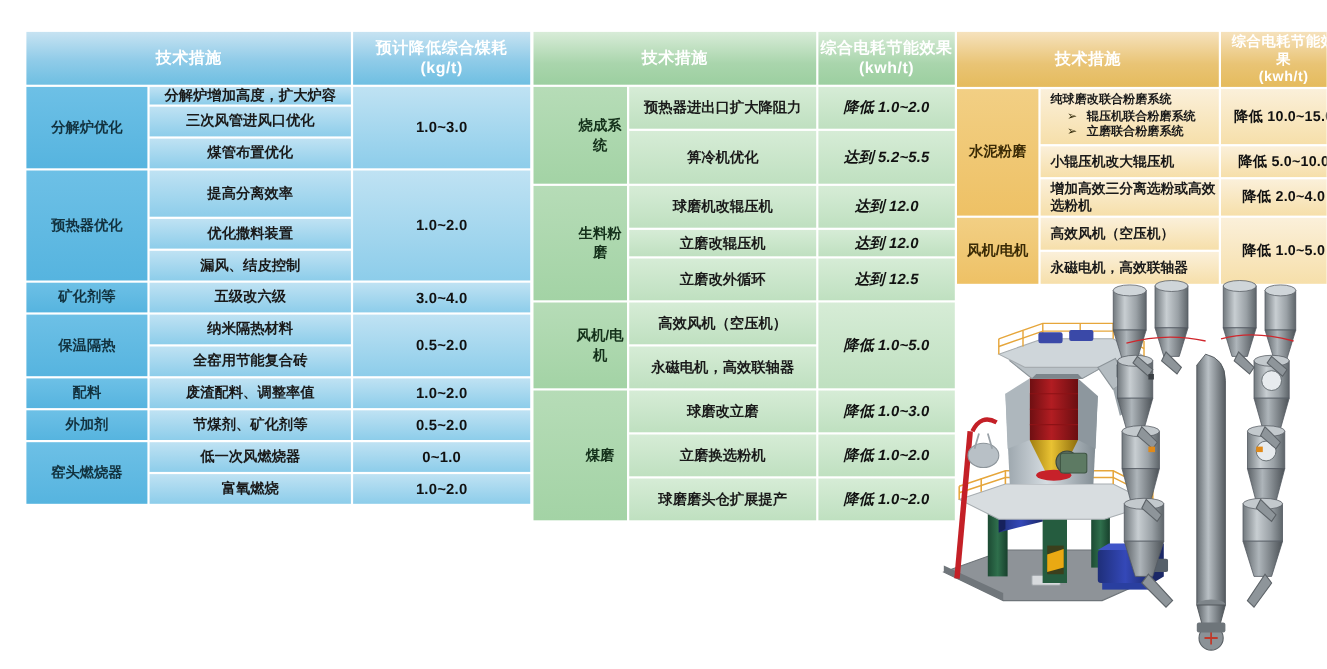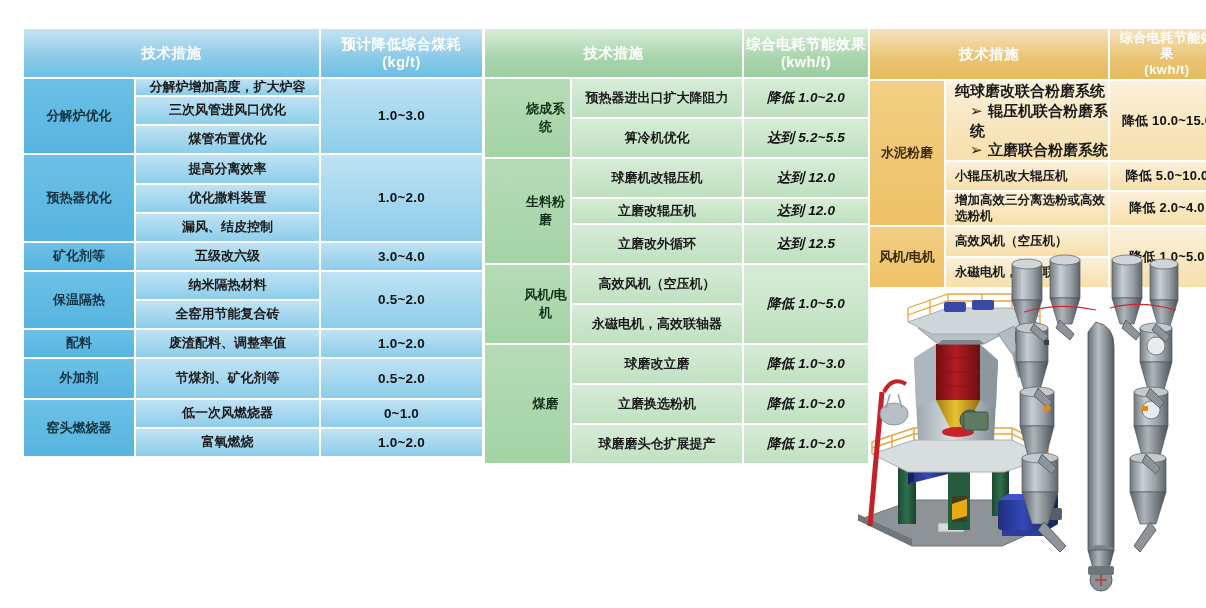--- a/index.html
+++ b/index.html
@@ -80,21 +80,21 @@
       </tr>
       <tr>
         <td class="m cell" style="height:27px">三次风管进风口优化</td>
       </tr>
       <tr>
         <td class="m cell" style="height:27px">煤管布置优化</td>
       </tr>
 
       <tr>
         <td class="g grp" rowspan="3">预热器优化</td>
-        <td class="m cell" style="height:28px">提高分离效率</td>
+        <td class="m cell" style="height:42px">提高分离效率</td>
         <td class="v val" rowspan="3">1.0~2.0</td>
       </tr>
       <tr>
         <td class="m cell" style="height:27px">优化撒料装置</td>
       </tr>
       <tr>
         <td class="m cell" style="height:27px">漏风、结皮控制</td>
       </tr>
 
       <tr>
@@ -113,21 +113,21 @@
       </tr>
 
       <tr>
         <td class="g grp">配料</td>
         <td class="m cell" style="height:27px">废渣配料、调整率值</td>
         <td class="v val">1.0~2.0</td>
       </tr>
 
       <tr>
         <td class="g grp">外加剂</td>
-        <td class="m cell" style="height:39px">节煤剂、矿化剂等</td>
+        <td class="m cell" style="height:27px">节煤剂、矿化剂等</td>
         <td class="v val">0.5~2.0</td>
       </tr>
 
       <tr>
         <td class="g grp" rowspan="2">窑头燃烧器</td>
         <td class="m cell" style="height:27px">低一次风燃烧器</td>
         <td class="v val">0~1.0</td>
       </tr>
       <tr>
         <td class="m cell" style="height:27px">富氧燃烧</td>
@@ -150,21 +150,21 @@
           <span>(kwh/t)</span>
         </th>
       </tr>
 
       <tr>
         <td class="g grp" rowspan="2">烧成系统</td>
         <td class="m cell" style="height:38px">预热器进出口扩大降阻力</td>
         <td class="v val">降低 1.0~2.0</td>
       </tr>
       <tr>
-        <td class="m cell" style="height:38px">箅冷机优化</td>
+        <td class="m cell" style="height:48px">箅冷机优化</td>
         <td class="v val">达到 5.2~5.5</td>
       </tr>
 
       <tr>
         <td class="g grp" rowspan="3">生料粉磨</td>
         <td class="m cell" style="height:38px">球磨机改辊压机</td>
         <td class="v val">达到 12.0</td>
       </tr>
       <tr>
         <td class="m cell" style="height:24px">立磨改辊压机</td>
@@ -211,21 +211,21 @@
         <th class="h hdr" colspan="2" style="height:50px">技术措施</th>
         <th class="h hdr" style="height:50px;font-size:13px">
           <span>综合电耗节能效</span><br>
           <span>果</span><br>
           <span>(kwh/t)</span>
         </th>
       </tr>
 
       <tr>
         <td class="g grp" rowspan="3">水泥粉磨</td>
-        <td class="m left cell" style="height:50px;font-size:15px;line-height:1.32">
+        <td class="m left cell" style="height:50px;font-size:11px;line-height:1.32">
           <span class="bullets">
             <span class="b1">纯球磨改联合粉磨系统</span>
             <span class="bl"><span class="arw">➢</span><span>辊压机联合粉磨系统</span></span>
             <span class="bl"><span class="arw">➢</span><span>立磨联合粉磨系统</span></span>
           </span>
         </td>
         <td class="v val" style="font-size:13px">降低 10.0~15.0</td>
       </tr>
       <tr>
         <td class="m left cell" style="height:28px;font-size:12.5px">小辊压机改大辊压机</td>

